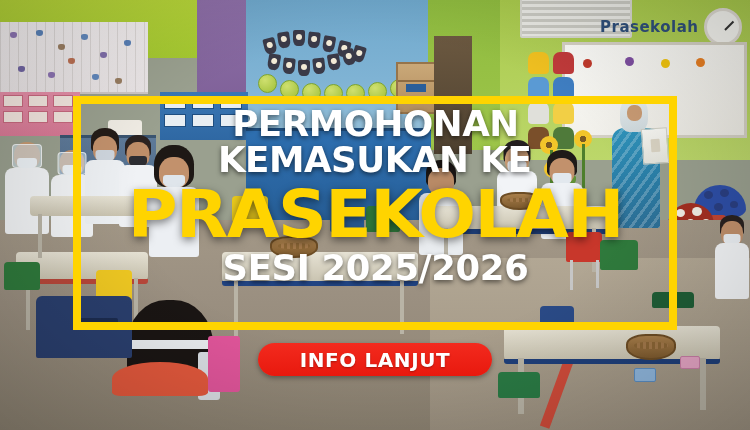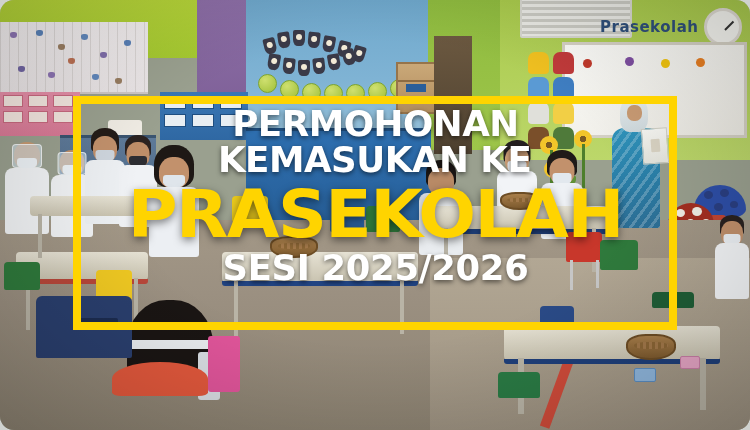--- a/index.html
+++ b/index.html
@@ -6,21 +6,20 @@
   html, body {
     width: 750px; height: 430px;
     overflow: hidden;
     font-family: "Liberation Sans", sans-serif;
     background: #cfd2cf;
   }
   #poster {
     position: relative;
     width: 750px; height: 430px;
     overflow: hidden;
-    border-radius: 14px;
   }
 
   
   .photo {
     position: absolute; inset: 0;
     overflow: hidden;
     background: #9aa08f;
   }
 
   
@@ -604,15 +603,18 @@
 
   <div class="frame"></div>
 
   <div class="headline">
     <div class="ln1">PERMOHONAN</div>
     <div class="ln2">KEMASUKAN KE</div>
     <div class="ln-big">PRASEKOLAH</div>
     <div class="ln-sub">SESI 2025/2026</div>
   </div>
 
+  <div class="cta">
+    <span>INFO LANJUT</span>
+  </div>
 
 
 </div>
 
 </body></html>

